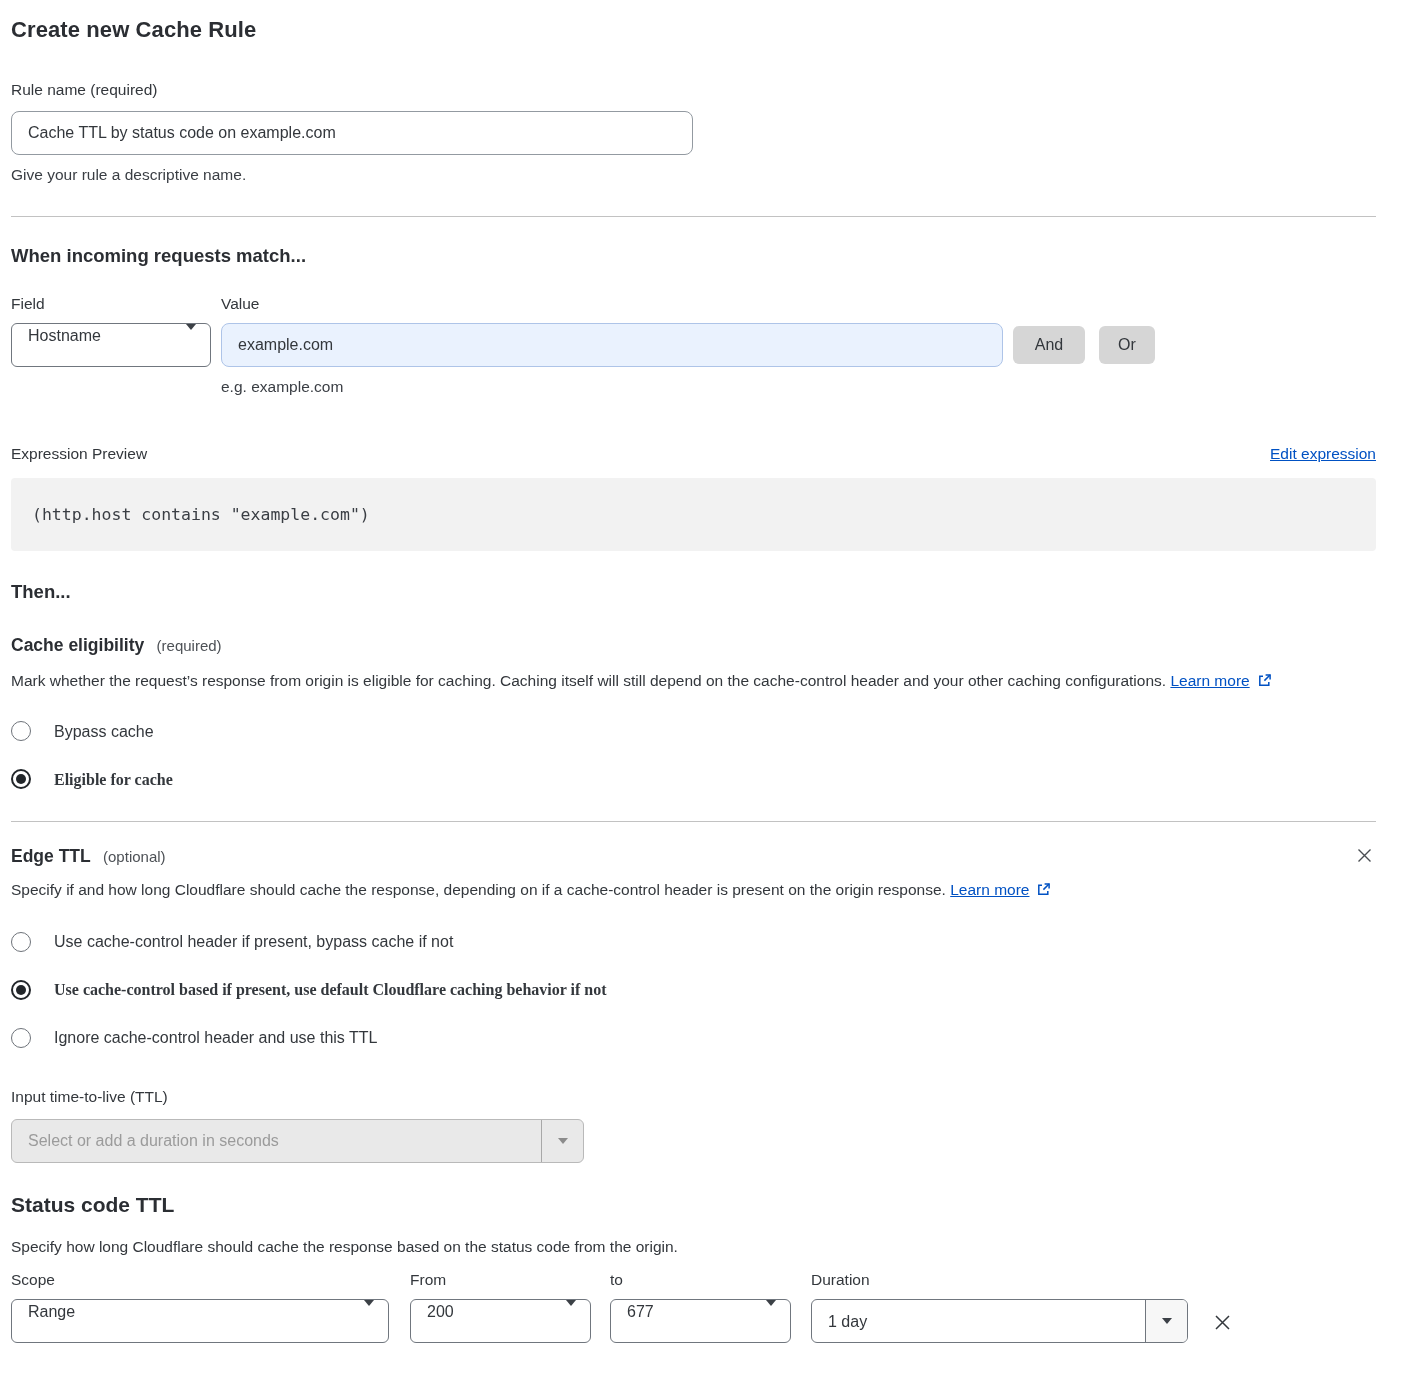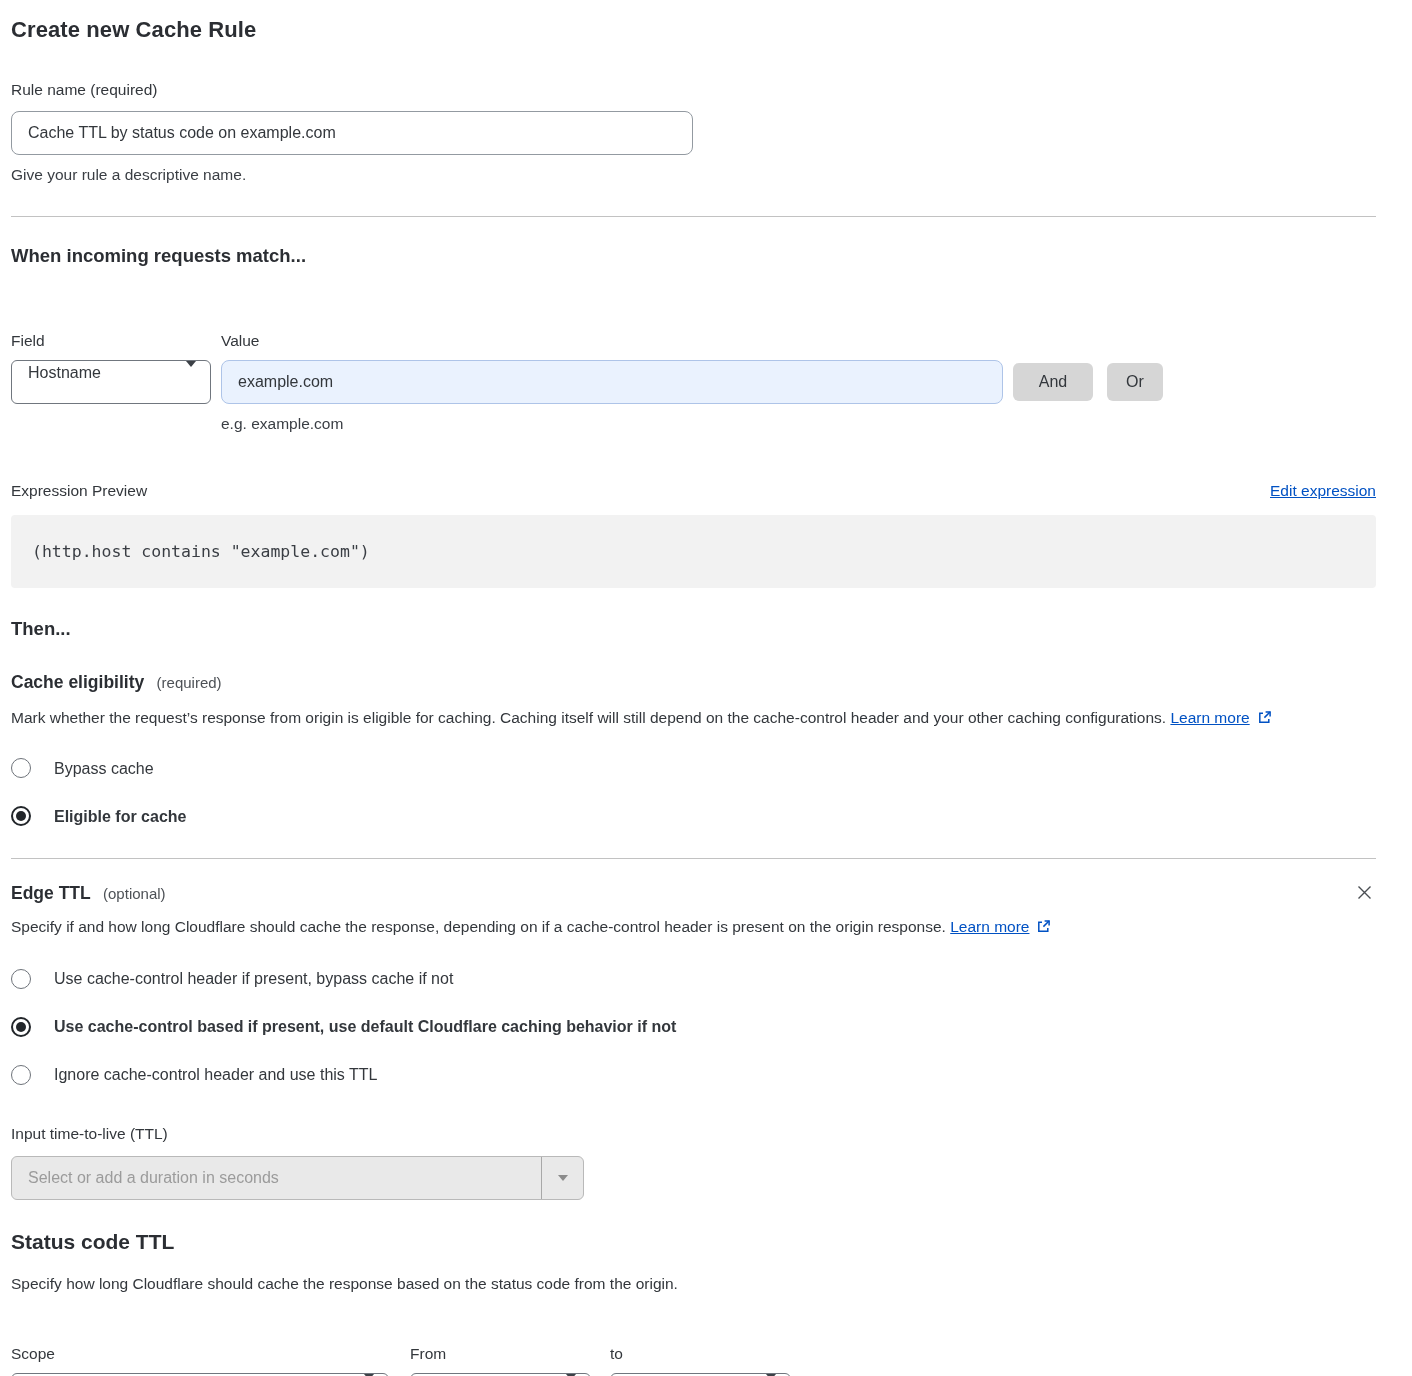--- a/index.html
+++ b/index.html
@@ -33,21 +33,21 @@
   .select-box {
     height: 44px; border: 1px solid #70767e; border-radius: 6px; background: #fff;
     display: flex; justify-content: space-between;
     padding: 0 14px 0 16px; font-size: 16px; color: #33373c; cursor: pointer;
   }
   .chevron { width: 0; height: 0; border-left: 5.5px solid transparent;
     border-right: 5.5px solid transparent; border-top: 6.5px solid #3c4147; flex: none; }
   .chevron.gray { border-top-color: #8b8b8b; }
 
   .row { display: flex; }
-  .col { display: flex; flex-direction: column; margin-top: 37px; }
+  .col { display: flex; flex-direction: column; }
   .col .field-label { margin-bottom: 8px; }
 
   .btn-soft {
     height: 38px; border: none; border-radius: 6px; background: #d6d6d6;
     color: #33373c; font-size: 16px; font-family: inherit; cursor: pointer; padding: 0 10px;
   }
 
   .link { color: #0051c3; text-decoration: underline; cursor: pointer; }
   .code-block {
     background: #f2f2f2; border-radius: 4px; height: 73px; display: flex; align-items: center;
@@ -59,21 +59,21 @@
   .radio-circle {
     width: 20px; height: 20px; border-radius: 50%; border: 1.5px solid #6e737a;
     background: #fff; flex: none; margin-right: 23px; position: relative;
   }
   .radio-circle.checked { border: 2px solid #22262a; }
   .radio-circle.checked::after {
     content: ""; position: absolute; left: 50%; top: 50%; transform: translate(-50%,-50%);
     width: 10px; height: 10px; border-radius: 50%; background: #22262a;
   }
   .radio-label { font-size: 16px; color: #33373c; }
-  .radio-label.bold { font-weight: 700; }
+  .radio-label.bold { font-weight: 700; font-family: Liberation Serif, serif; }
 
   .icon-btn { background: none; border: none; cursor: pointer; padding: 2px; line-height: 0; }
 
   .external-icon { display: inline-block; vertical-align: -2px; margin-left: 7px; color: #0051c3; }
 
   .disabled-select {
     width: 573px; height: 44px; background: #e9e9e9; border: 1px solid #b9b9b9; border-radius: 6px;
     display: flex; align-items: stretch; overflow: hidden; cursor: default;
   }
   .disabled-select .placeholder {
@@ -143,21 +143,21 @@
     </div>
 
 
     <div class="col" style="width:782px; margin-left:10px">
       <div class="field-label">Value</div>
       <input class="text-input filled-blue" type="text" value="example.com" style="">
       <div class="helper-text" style="margin-top:9px">e.g. example.com</div>
     </div>
 
     <div class="col" style="margin-left:10px; padding-top:33px">
-      <button class="btn-soft" style="width:80px">And</button>
+      <button class="btn-soft" style="width:72px">And</button>
     </div>
     <div class="col" style="margin-left:14px; padding-top:33px">
       <button class="btn-soft" style="width:56px">Or</button>
     </div>
   </div>
 
   <div class="heading-row mt-expr">
     <div class="field-label">Expression Preview</div>
     <a class="link">Edit expression</a>
   </div>
@@ -247,20 +247,29 @@
           <span class="chevron"></span>
         </div>
       </div>
       <div class="col" style="width:181px; margin-left:19px">
         <div class="field-label">to</div>
         <div class="select-box">
           <span>677</span>
           <span class="chevron"></span>
         </div>
       </div>
+      <div class="col" style="width:377px; margin-left:20px">
+        <div class="field-label">Duration</div>
+        <div class="combo">
+          <span class="combo-text">1 day</span>
+          <button class="combo-btn">
+              <span class="chevron"></span>
+            </button>
+        </div>
+      </div>
       <div class="col" style="margin-left:22px; padding-top:41px">
         <button class="icon-btn"><svg width="21" height="21" viewBox="0 0 21 21">
               <path d="M4 4L17 17M17 4L4 17" stroke="#33373c" stroke-width="1.5"></path>
             </svg></button>
       </div>
     </div>
   </div>
 
 </div>
 

